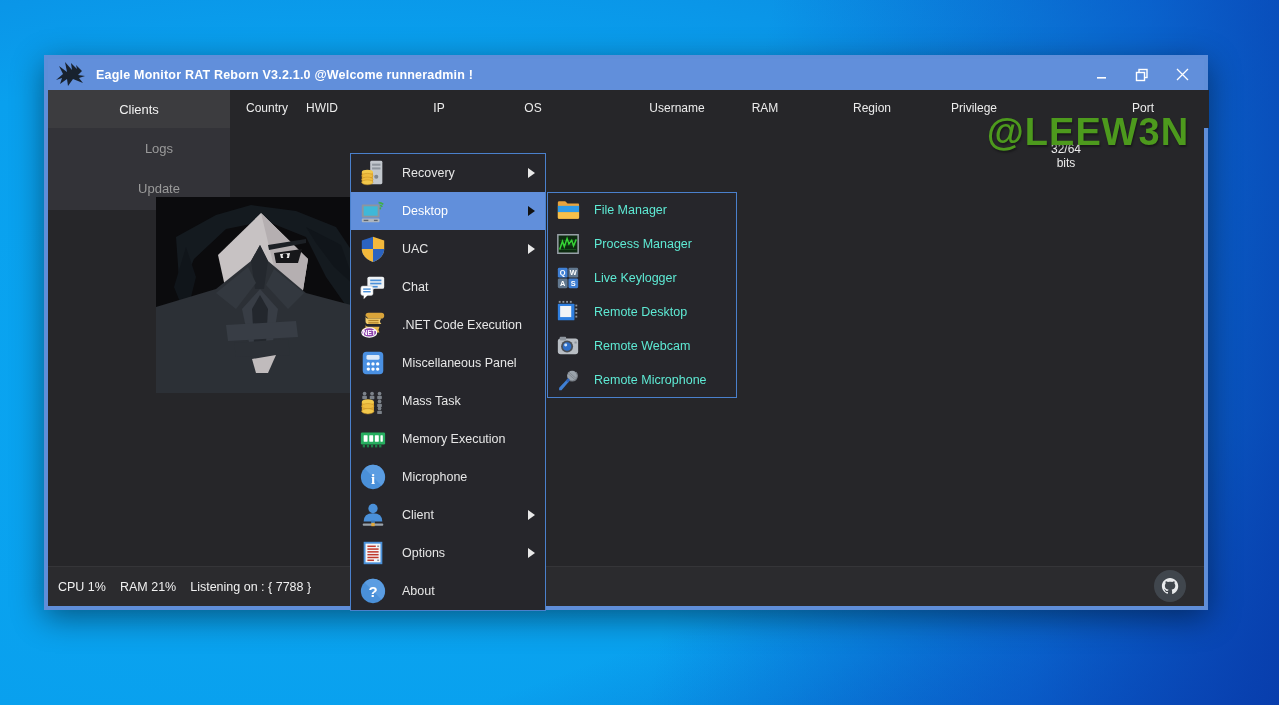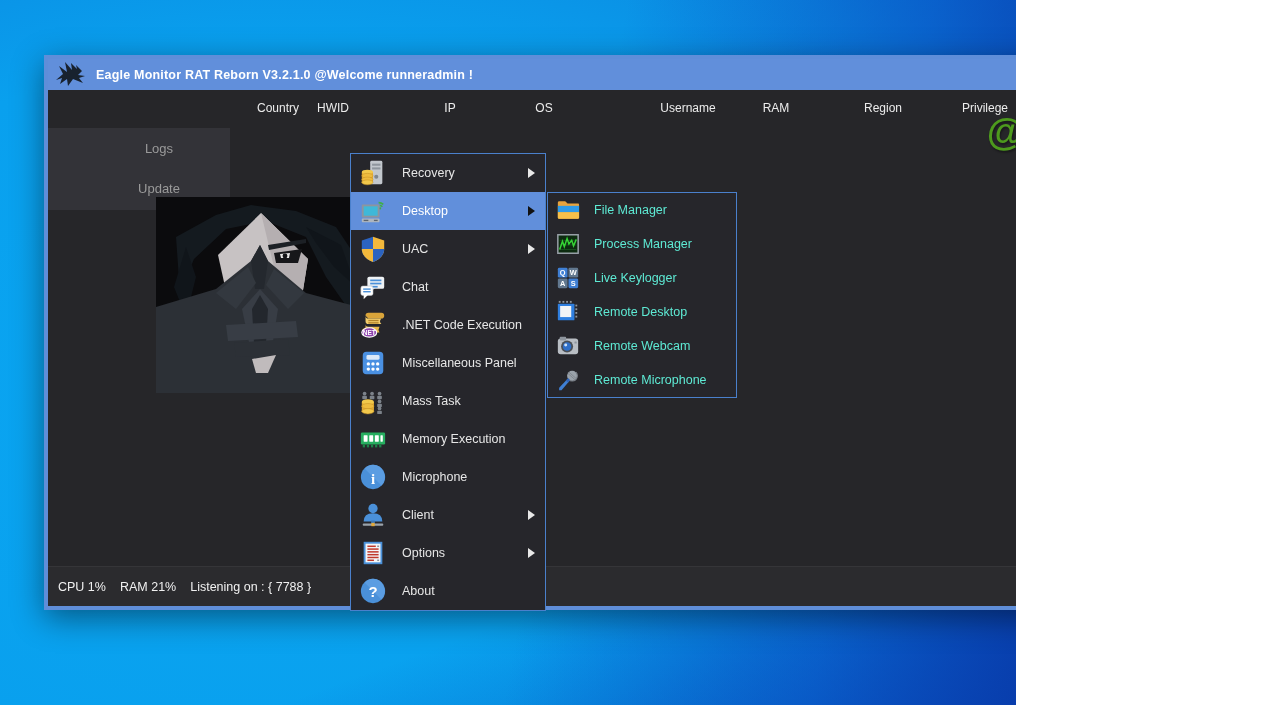--- a/index.html
+++ b/index.html
@@ -1,20 +1,20 @@
 <!DOCTYPE html>
 <html><head>
 <meta charset="utf-8">
 <style>
   * { margin:0; padding:0; box-sizing:border-box; }
   html,body { width:1279px; height:705px; overflow:hidden; }
   body { font-family:"Liberation Sans", sans-serif; }
 
   .screen {
-    position:relative; width:1016px; height:705px; overflow:hidden;
+    position:relative; width:1279px; height:705px; overflow:hidden;
     background:
       linear-gradient(100deg, rgba(8,60,170,0) 55%, rgba(9,70,190,.55) 82%, rgba(8,58,170,.9) 100%),
       linear-gradient(160deg, rgba(8,70,190,0) 75%, rgba(8,60,175,.55) 100%),
       radial-gradient(130% 120% at 28% 58%, #0aa7f2 0%, #09a0ee 42%, #0b8ce2 62%, #0a62cc 88%, #0a4fbe 100%);
   }
 
   
   .window {
     position:absolute; left:44px; top:55px; width:1164px; height:555px;
     border:4px solid #5f8ed9; background:#262629;
@@ -26,21 +26,21 @@
   }
   .titlebar .logo { width:34px; height:28px; margin-left:6px; margin-top:-2px; flex:0 0 auto; }
   .title-text {
     color:#fff; font-size:12.5px; font-weight:bold; margin-left:8px;
     letter-spacing:.2px; white-space:nowrap;
   }
   .win-btns { position:absolute; right:14px; top:0; height:31px; display:flex; align-items:center; gap:24px; }
   .win-btn { width:16px; height:16px; display:flex; align-items:center; justify-content:center; cursor:pointer; }
 
   
-  .header-row { position:absolute; left:16px; top:31px; width:100%; height:38px; background:#262629; }
+  .header-row { position:absolute; left:5px; top:31px; width:100%; height:38px; background:#262629; }
   .col-label {
     position:absolute; top:0; height:38px; display:flex; align-items:center; justify-content:center;
     color:#ececec; font-size:12px; transform:translateX(-50%); text-align:center; line-height:1.15;
     white-space:nowrap;
   }
   .col-label.wrap { white-space:normal; width:44px;margin-top:48px; }
 
   
   .tab-clients {
     position:absolute; left:0; top:31px; width:182px; height:38px; background:#3c3c3f;
@@ -137,20 +137,23 @@
       <span class="col-label" style="left:386px">IP</span>
       <span class="col-label" style="left:480px">OS</span>
       <span class="col-label" style="left:624px">Username</span>
       <span class="col-label" style="left:712px">RAM</span>
       <span class="col-label" style="left:819px">Region</span>
       <span class="col-label" style="left:921px">Privilege</span>
       <span class="col-label wrap" style="left:1013px">32/64 bits</span>
       <span class="col-label" style="left:1090px">Port</span>
     </div>
 
+    <div class="tab-clients">
+      <span>Clients</span>
+    </div>
     <div class="side-panel">
       <div class="side-item" style="top:0">
         <span>Logs</span>
       </div>
       <div class="side-item" style="top:40px">
         <span>Update</span>
       </div>
     </div>
 
     <div class="watermark" style="color:#4d9a1d">@LEEW3N</div>

